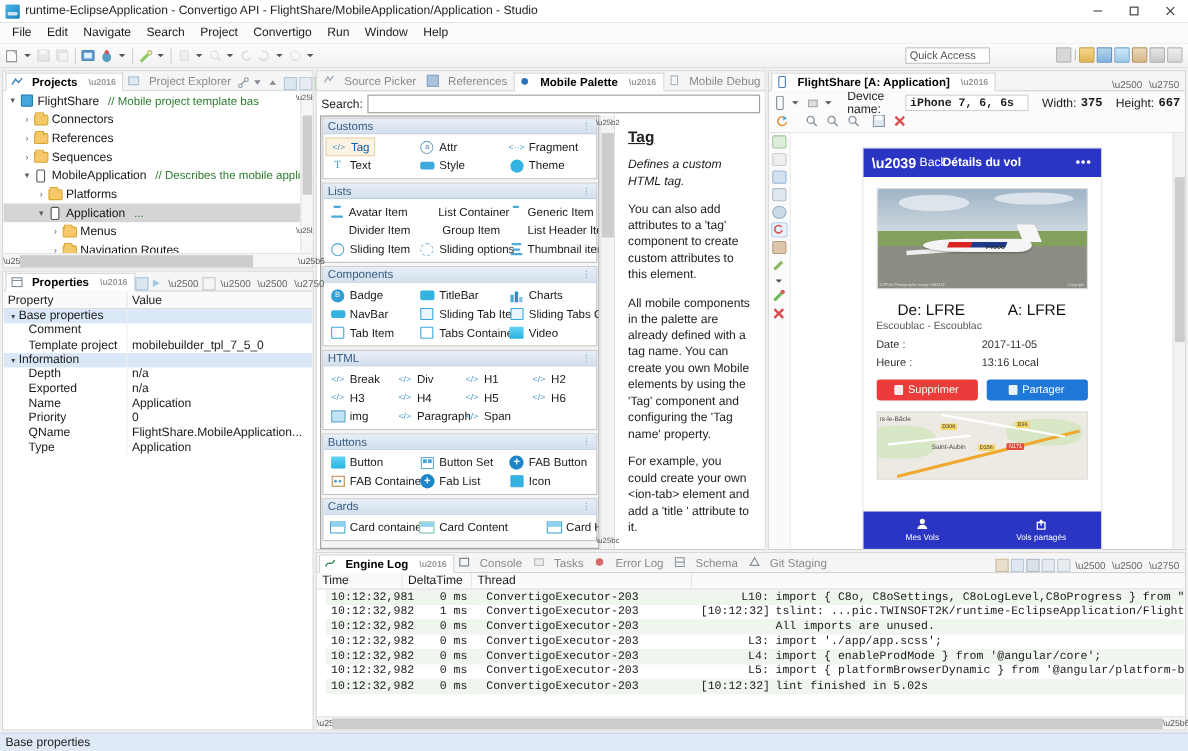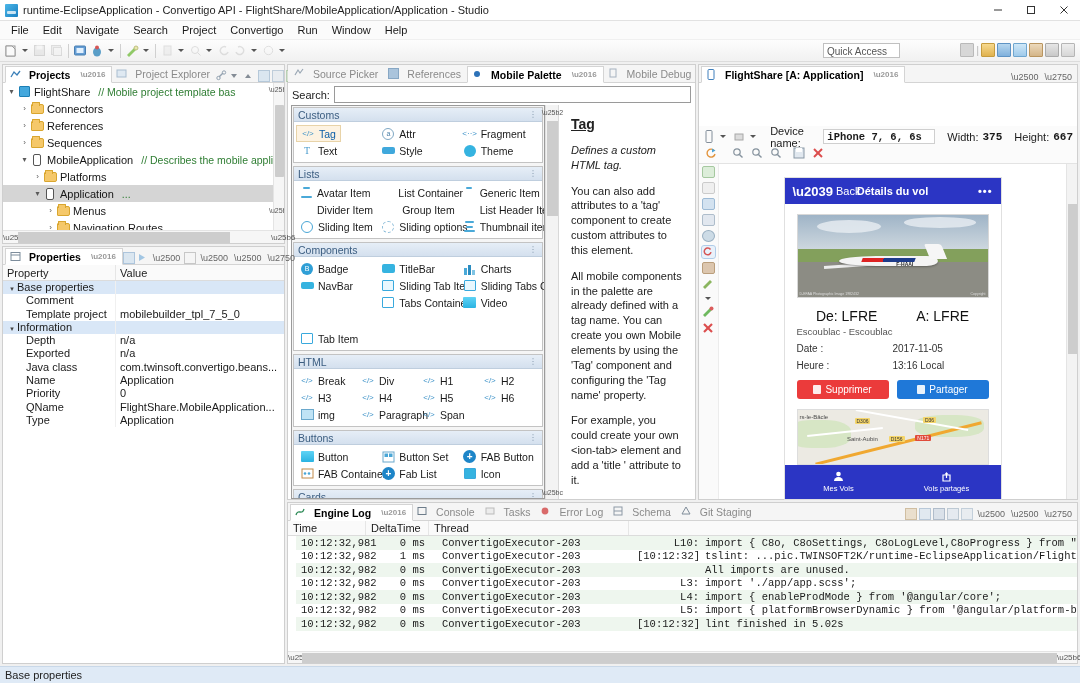--- a/index.html
+++ b/index.html
@@ -155,21 +155,21 @@
 
   
   .pal-desc { flex:1; background:#fff; padding:10px 12px; overflow:hidden;
     font-size:11px; line-height:1.35; color:#222; min-width:0; }
   .pal-desc h3 { margin:0 0 9px 0; font-size:14px; text-decoration:underline; font-weight:bold; }
   .pal-desc .ital { font-style:italic; margin:0 0 11px 0; }
   .pal-desc p { margin:0 0 11px 0; }
 
   
   .dev-panel { width:380px; display:flex; flex-direction:column; min-height:0; }
-  .dev-toolbar { background:#fbfbfb; border-bottom:1px solid #e3e3e3; padding:2px 4px;margin-top:43px; }
+  .dev-toolbar { background:#fbfbfb; border-bottom:1px solid #e3e3e3; padding:2px 4px; }
   .dtrow { display:flex; align-items:center; gap:4px; height:17px; font-size:11px; }
   .dtrow2 { display:flex; align-items:center; gap:6px; height:16px; padding-left:2px; }
   .dev-name-box { background:#fff; border:1px solid #cfcfcf; height:15px; min-width:112px;
     font-family:"Liberation Mono", monospace; font-size:10.5px; padding:0 3px; line-height:14px;
     font-weight:bold; }
   .dim-val { font-family:"Liberation Mono", monospace; font-size:11px; font-weight:bold; }
   .dev-body { flex:1; display:flex; min-height:0; background:#fff; }
   .dev-sidebar { width:20px; background:#fafafa; border-right:1px solid #ececec;
     display:flex; flex-direction:column; align-items:center; padding-top:2px; gap:4px; }
   .ds-ic { width:13px; height:12px; border-radius:2px; opacity:.9; }
@@ -559,24 +559,20 @@
               </div>
               <div class="p-row">
                 <div class="pc1 p-indent">Depth</div>
                 <div class="pc2">n/a</div>
               </div>
               <div class="p-row">
                 <div class="pc1 p-indent">Exported</div>
                 <div class="pc2">n/a</div>
               </div>
               <div class="p-row">
-                <div class="pc1 p-indent">Java class</div>
-                <div class="pc2">com.twinsoft.convertigo.beans...</div>
-              </div>
-              <div class="p-row">
                 <div class="pc1 p-indent">Name</div>
                 <div class="pc2">Application</div>
               </div>
               <div class="p-row">
                 <div class="pc1 p-indent">Priority</div>
                 <div class="pc2">0</div>
               </div>
               <div class="p-row">
                 <div class="pc1 p-indent">QName</div>
                 <div class="pc2">FlightShare.MobileApplication...</div>
@@ -841,21 +837,21 @@
                           </div>
                         </div>
                         <div style="width: 33.333%; display: flex;">
                           <div class="pitem">
                             <span class="pic">
                               <span class="sq-ic"></span>
                             </span>
                             <span>Sliding Tabs Container</span>
                           </div>
                         </div>
-                        <div style="width: 33.333%; display: flex; margin-top: 36px;">
+                        <div style="width: 33.333%; display: flex;">
                           <div class="pitem">
                             <span class="pic">
                               <span class="sq-ic" style="background:#fff"></span>
                             </span>
                             <span>Tab Item</span>
                           </div>
                         </div>
                         <div style="width: 33.333%; display: flex;">
                           <div class="pitem">
                             <span class="pic">

